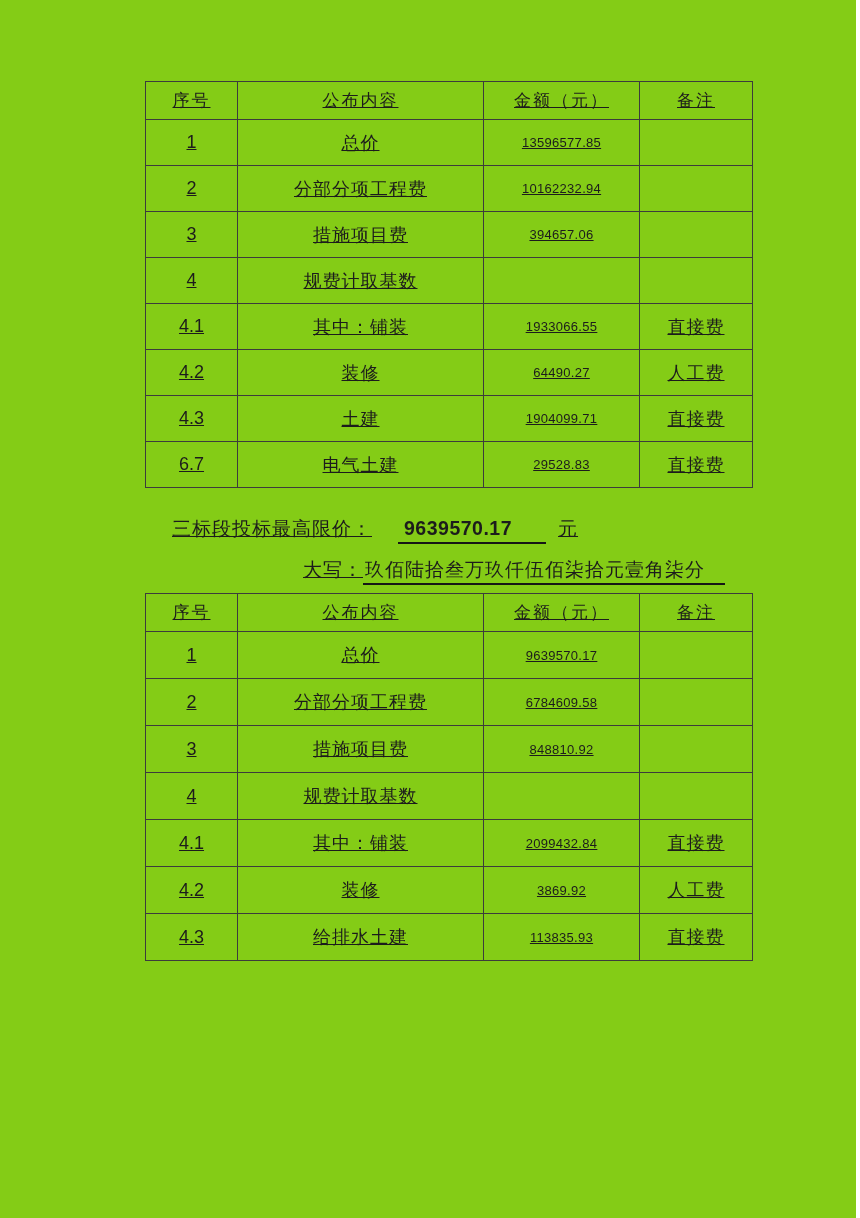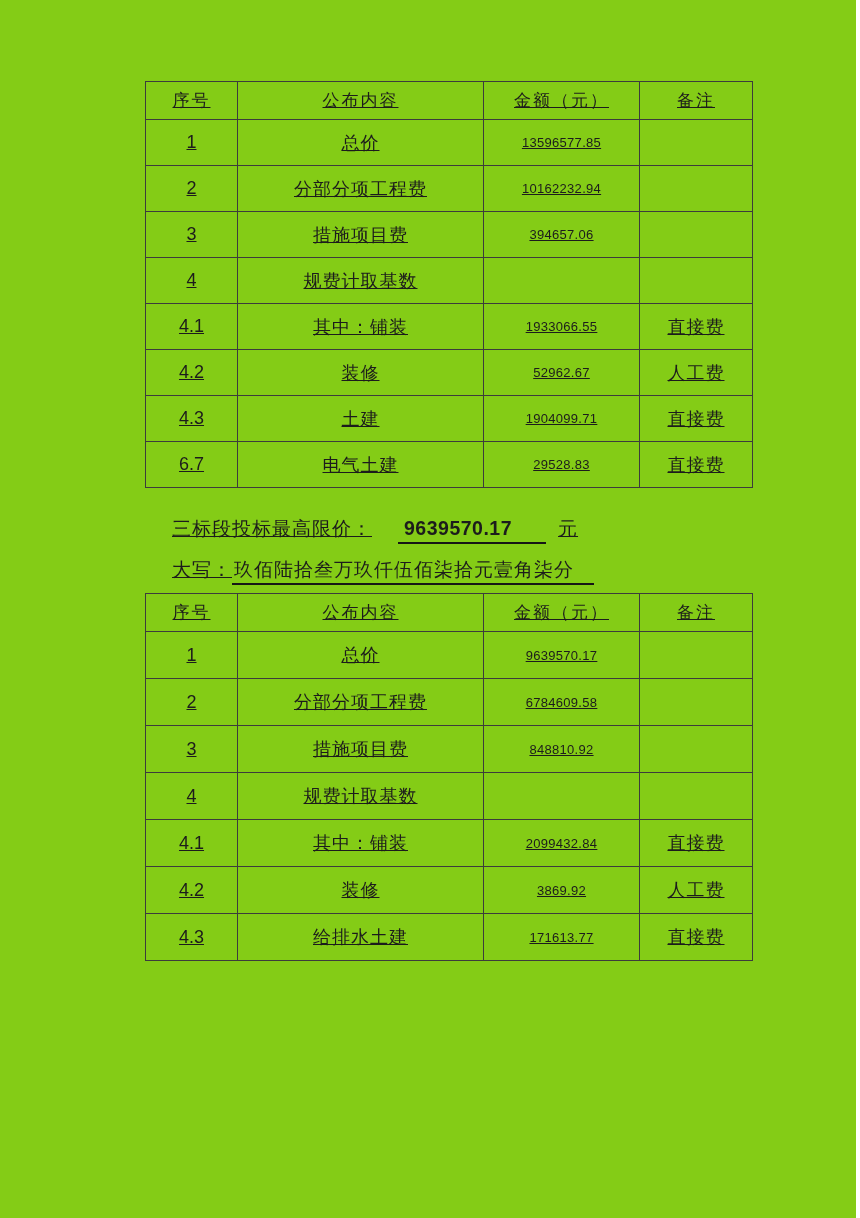--- a/index.html
+++ b/index.html
@@ -72,20 +72,21 @@
     font-weight: bold;
     font-size: 19.5px;
     letter-spacing: 0.5px;
   }
   .price-unit { margin-left: 12px; }
   .daxie-line {
     margin: 12px 0 0 172px;
     font-size: 19px;
     letter-spacing: 1px;
     line-height: 26px;
+    text-align: center;
   }
   .daxie-text {
     display: inline-block;
     padding: 0 20px 1px 2px;
     border-bottom: 2px solid #161616;
   }
   #table2 { margin-top: 8px; }
 </style>
 </head>
 <body>
@@ -134,21 +135,21 @@
         </tr>
         <tr>
           <td class="seq">4.1</td>
           <td class="content">其中：铺装</td>
           <td class="amount">1933066.55</td>
           <td class="remark">直接费</td>
         </tr>
         <tr>
           <td class="seq">4.2</td>
           <td class="content">装修</td>
-          <td class="amount">52962.67</td>
+          <td class="amount">64490.27</td>
           <td class="remark">人工费</td>
         </tr>
         <tr>
           <td class="seq">4.3</td>
           <td class="content">土建</td>
           <td class="amount">1904099.71</td>
           <td class="remark">直接费</td>
         </tr>
         <tr>
           <td class="seq">6.7</td>
@@ -215,19 +216,19 @@
         </tr>
         <tr>
           <td class="seq">4.2</td>
           <td class="content">装修</td>
           <td class="amount">3869.92</td>
           <td class="remark">人工费</td>
         </tr>
         <tr>
           <td class="seq">4.3</td>
           <td class="content">给排水土建</td>
-          <td class="amount">171613.77</td>
+          <td class="amount">113835.93</td>
           <td class="remark">直接费</td>
         </tr>
       </tbody>
   </table>
 
 </div>
 
 </body></html>

